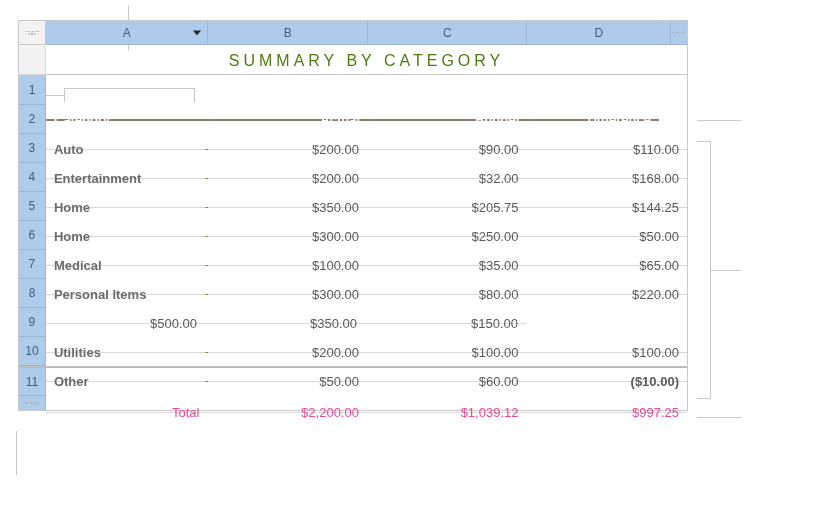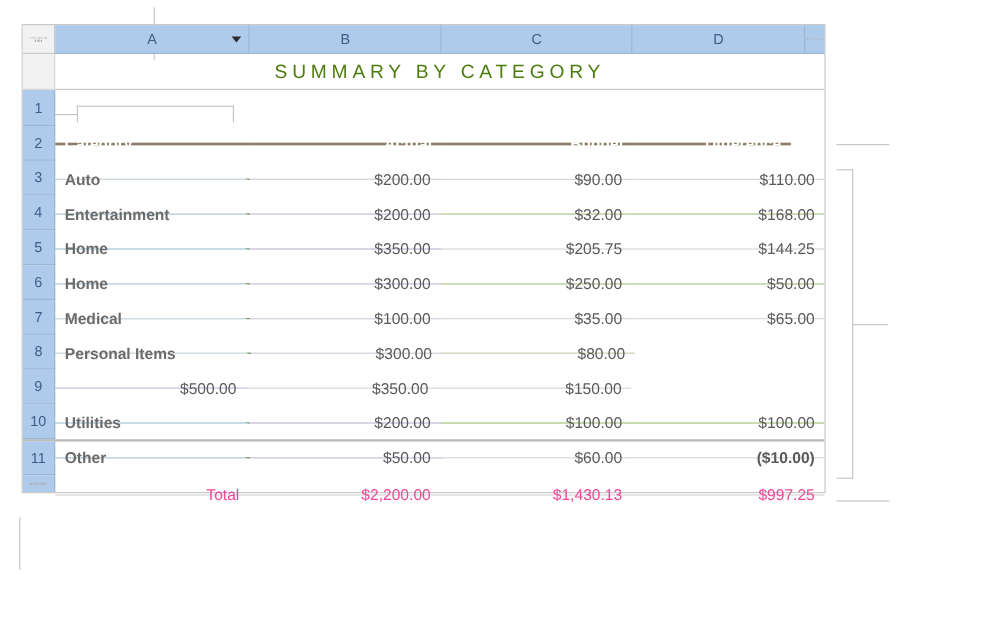--- a/index.html
+++ b/index.html
@@ -271,20 +271,21 @@
     <div class="cell col-a">Medical</div>
     <div class="cell col-b num">$100.00</div>
     <div class="cell col-c num">$35.00</div>
     <div class="cell col-d num">$65.00</div>
   </div>
   <div class="row data alt">
     <div class="rowhdr">7</div>
     <div class="cell col-a">Personal Items</div>
     <div class="cell col-b num">$300.00</div>
     <div class="cell col-c num">$80.00</div>
+    <div class="cell col-d num">$220.00</div>
   </div>
   <div class="row data">
     <div class="rowhdr">8</div>
     <div class="cell col-b num">$500.00</div>
     <div class="cell col-c num">$350.00</div>
     <div class="cell col-d num">$150.00</div>
   </div>
   <div class="row data alt">
     <div class="rowhdr">9</div>
     <div class="cell col-a">Utilities</div>
@@ -297,21 +298,21 @@
     <div class="cell col-a">Other</div>
     <div class="cell col-b num">$50.00</div>
     <div class="cell col-c num">$60.00</div>
     <div class="cell col-d num neg">($10.00)</div>
   </div>
 
   <div class="row footer">
     <div class="rowhdr">11</div>
     <div class="cell col-a">Total</div>
     <div class="cell col-b num">$2,200.00</div>
-    <div class="cell col-c num">$1,430.13</div>
+    <div class="cell col-c num">$1,039.12</div>
     <div class="cell col-d num">$997.25</div>
   </div>
 
   <div class="row-grip-end">
     <div class="rowhdr" style="height:14px">
       <div class="grip small">
         <span></span>
           <span></span>
           <span></span>
           <span></span>

